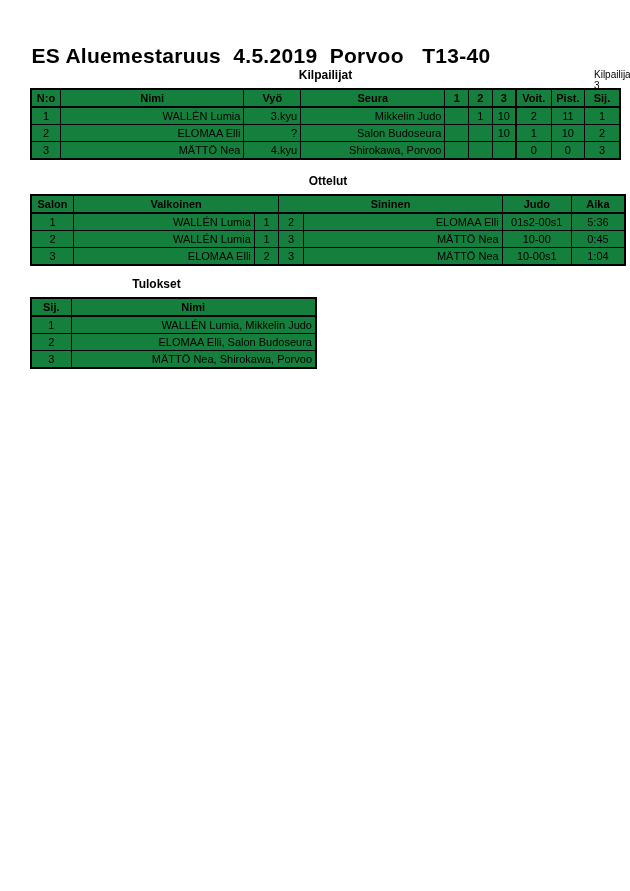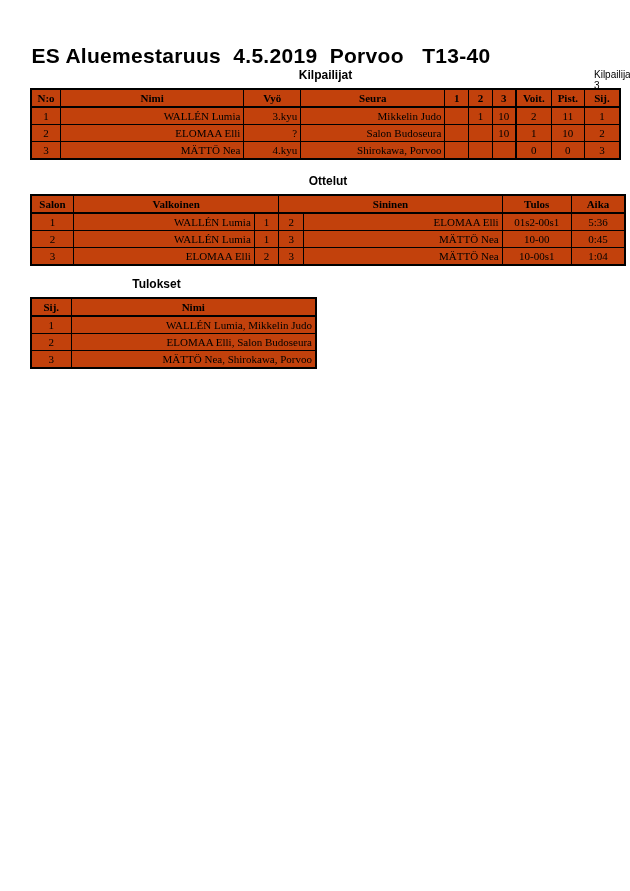--- a/index.html
+++ b/index.html
@@ -43,22 +43,21 @@
   }
   .s1 { left: 30px; top: 68px;  width: 591px; }
   .s2 { left: 30px; top: 174px; width: 596px; }
   .s3 { left: 30px; top: 277px; width: 253px; }
 
   table {
     border-collapse: collapse;
     table-layout: fixed;
     width: 100%;
     border: 2px solid #000;
-    background: #c2410c;
-    font-family: Liberation Serif, serif;
+    background: #15803d;
   }
   th, td {
     border: 1px solid #000;
     font-size: 11px;
     height: 16px;
     padding: 0 3px;
     overflow: hidden;
     white-space: nowrap;
   }
   thead th {
@@ -156,21 +155,21 @@
         <col style="width:22px">
       <col style="width:178px">
         <col style="width:62px">
         <col style="width:48px">
     </colgroup>
     <thead>
       <tr>
         <th>Salon</th>
         <th colspan="2">Valkoinen</th>
         <th colspan="2">Sininen</th>
-        <th>Tulos</th>
+        <th>Judo</th>
         <th>Aika</th>
       </tr>
     </thead>
     <tbody>
       <tr>
         <td class="ac">1</td>
         <td class="al">WALLÉN Lumia</td>
         <td class="ac">1</td>
         <td class="ac">2</td>
         <td class="al">ELOMAA Elli</td>

